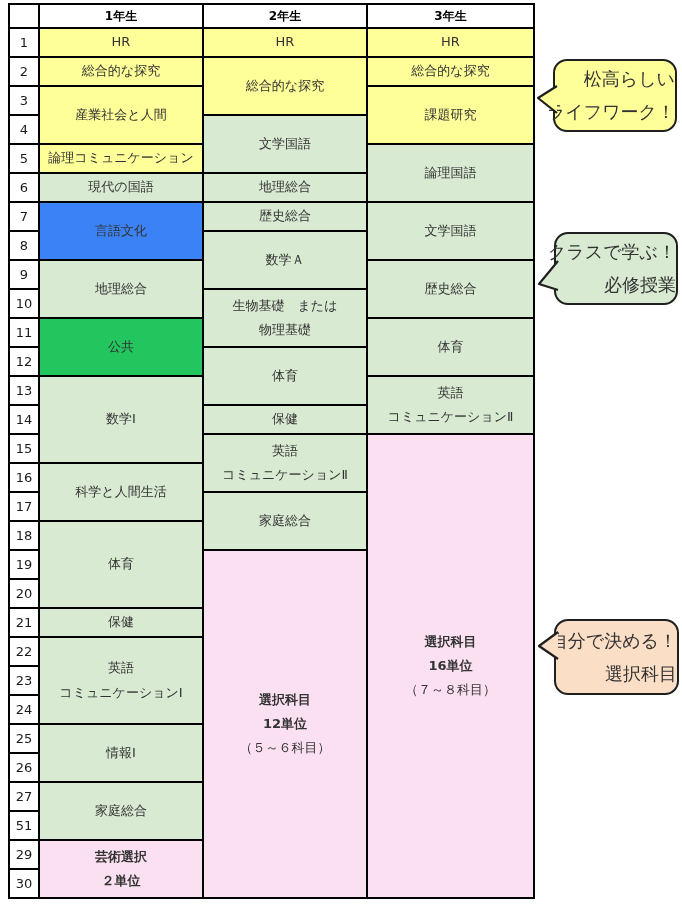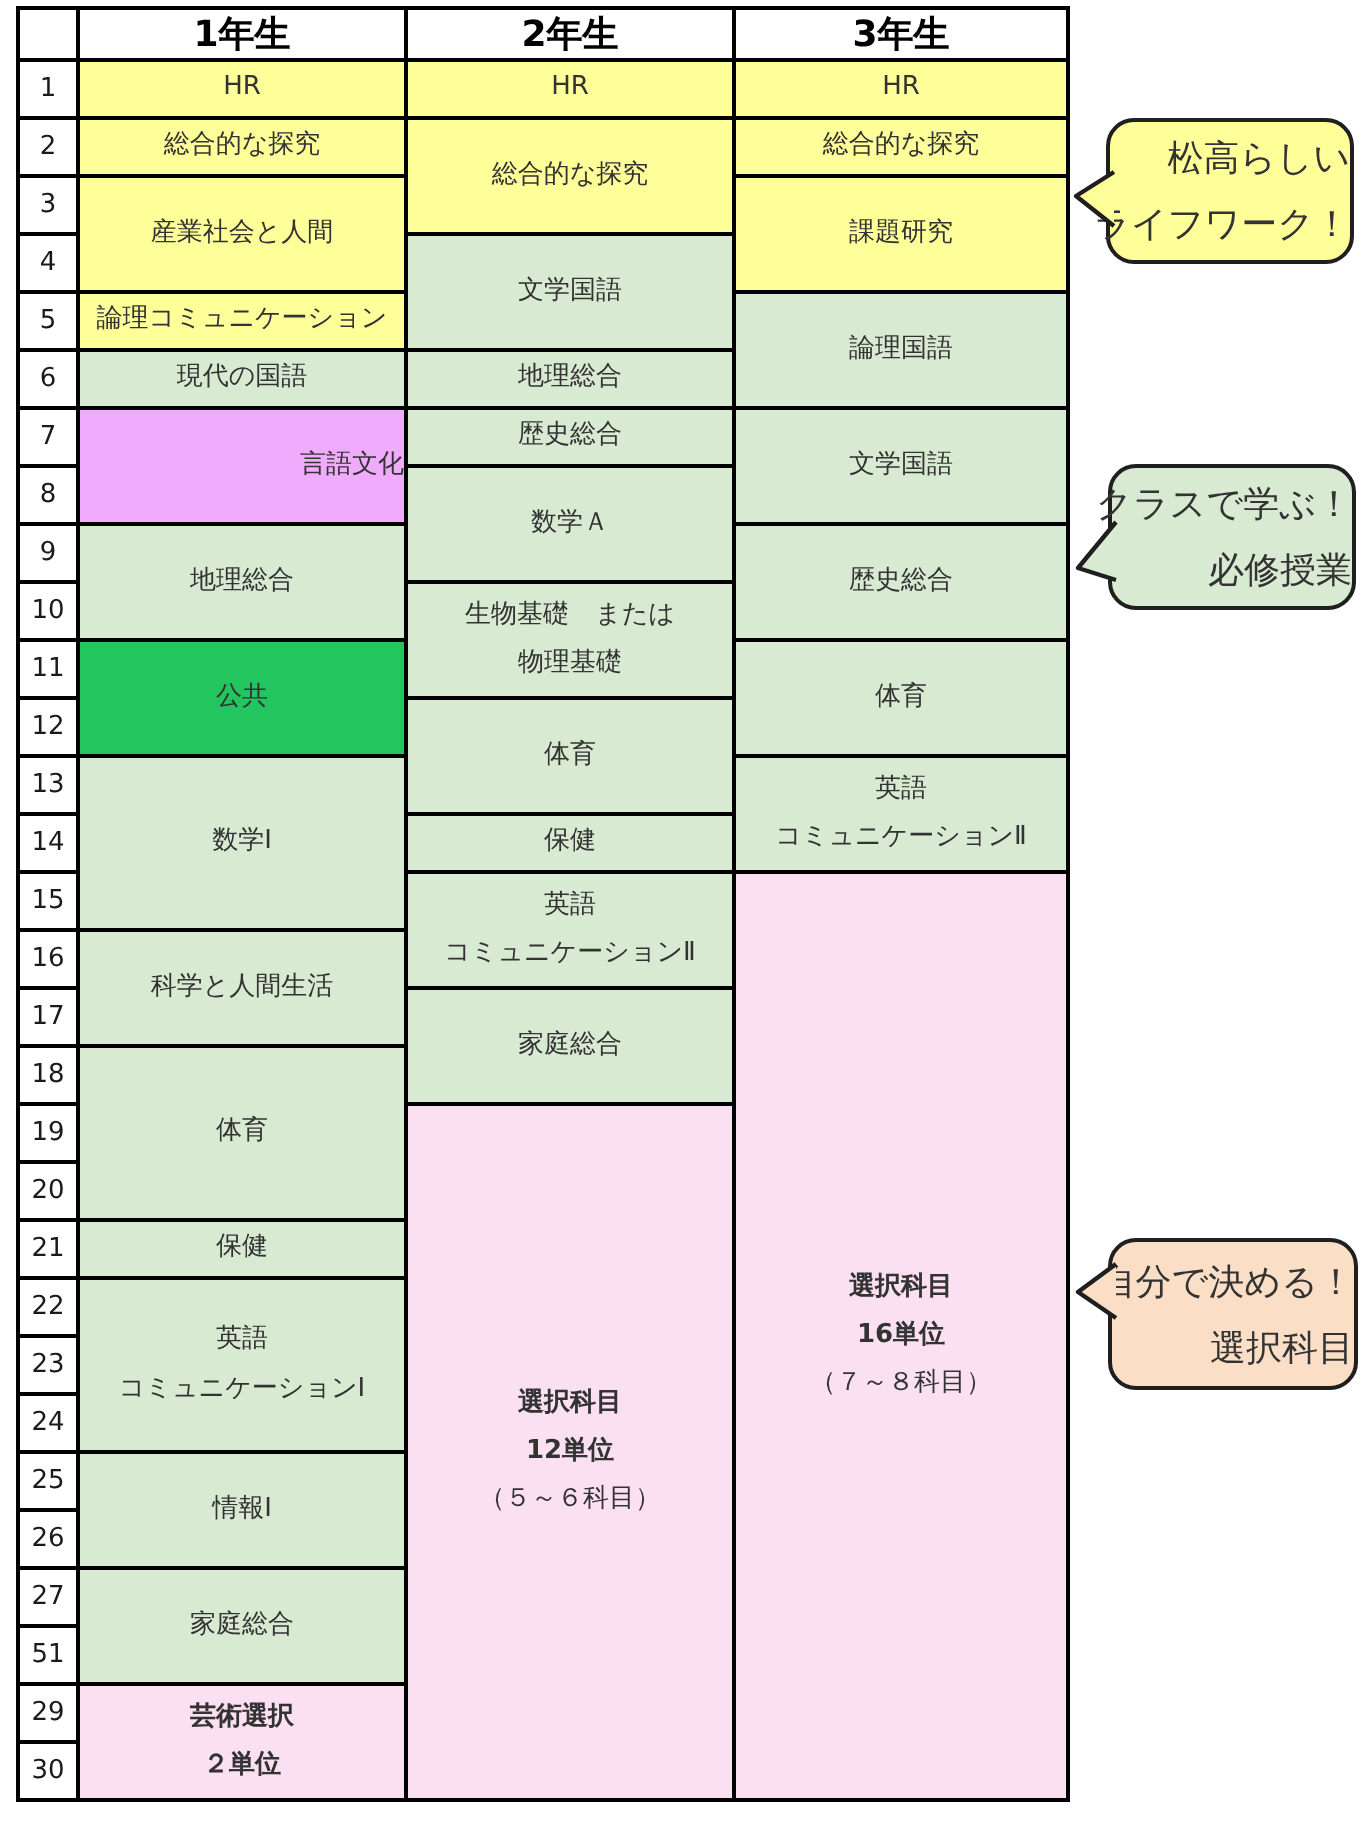--- a/index.html
+++ b/index.html
@@ -19,21 +19,21 @@
     table-layout: fixed;
   }
   table.grid th, table.grid td {
     border: 2px solid #000;
     padding: 0;
     overflow: hidden;
   }
   table.grid thead tr { height: 24px; }
   table.grid thead th {
     background: #fff;
-    font-size: 18px;
+    font-size: 12px;
     font-weight: bold;
     color: #000;
     text-align: center;
     vertical-align: middle;
   }
   table.grid tbody tr { height: 29px; }
   td.num {
     background: #fff;
     font-size: 13px;
     color: #1a1a1a;
@@ -142,21 +142,21 @@
         <td class="num">6</td>
         <td class="subject" rowspan="1" style="background: rgb(217, 234, 211);">
           <span class="cl">現代の国語</span>
         </td>
         <td class="subject" rowspan="1" style="background: rgb(217, 234, 211);">
           <span class="cl">地理総合</span>
         </td>
       </tr>
       <tr>
         <td class="num">7</td>
-        <td class="subject" rowspan="2" style="background: #f0abfc; text-align: right;">
+        <td class="subject" rowspan="2" style="background: #3b82f6;">
           <span class="cl">言語文化</span>
         </td>
         <td class="subject" rowspan="1" style="background: rgb(217, 234, 211);">
           <span class="cl">歴史総合</span>
         </td>
         <td class="subject" rowspan="2" style="background: rgb(217, 234, 211);">
           <span class="cl">文学国語</span>
         </td>
       </tr>
       <tr>

